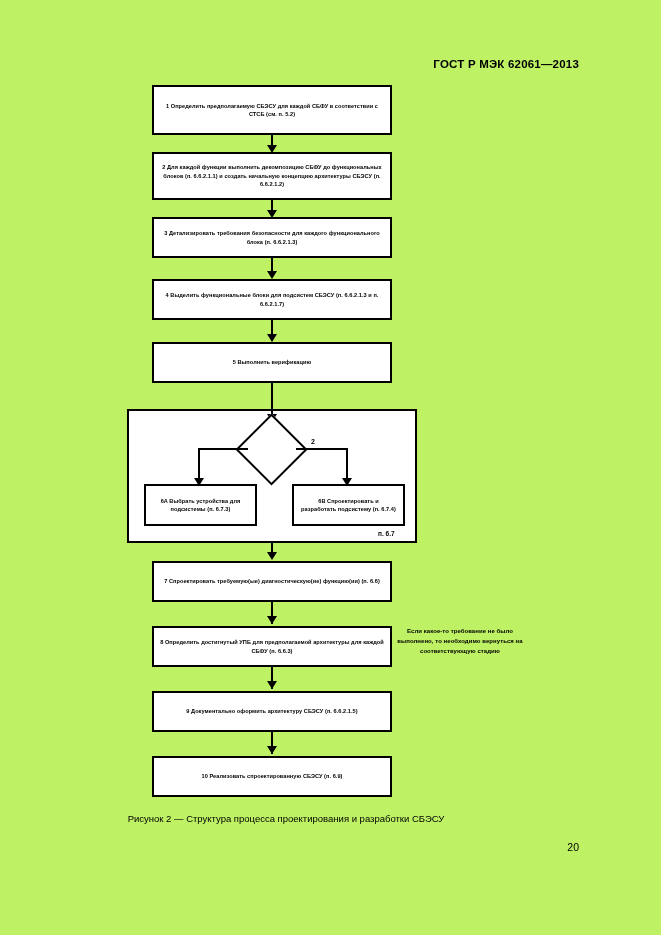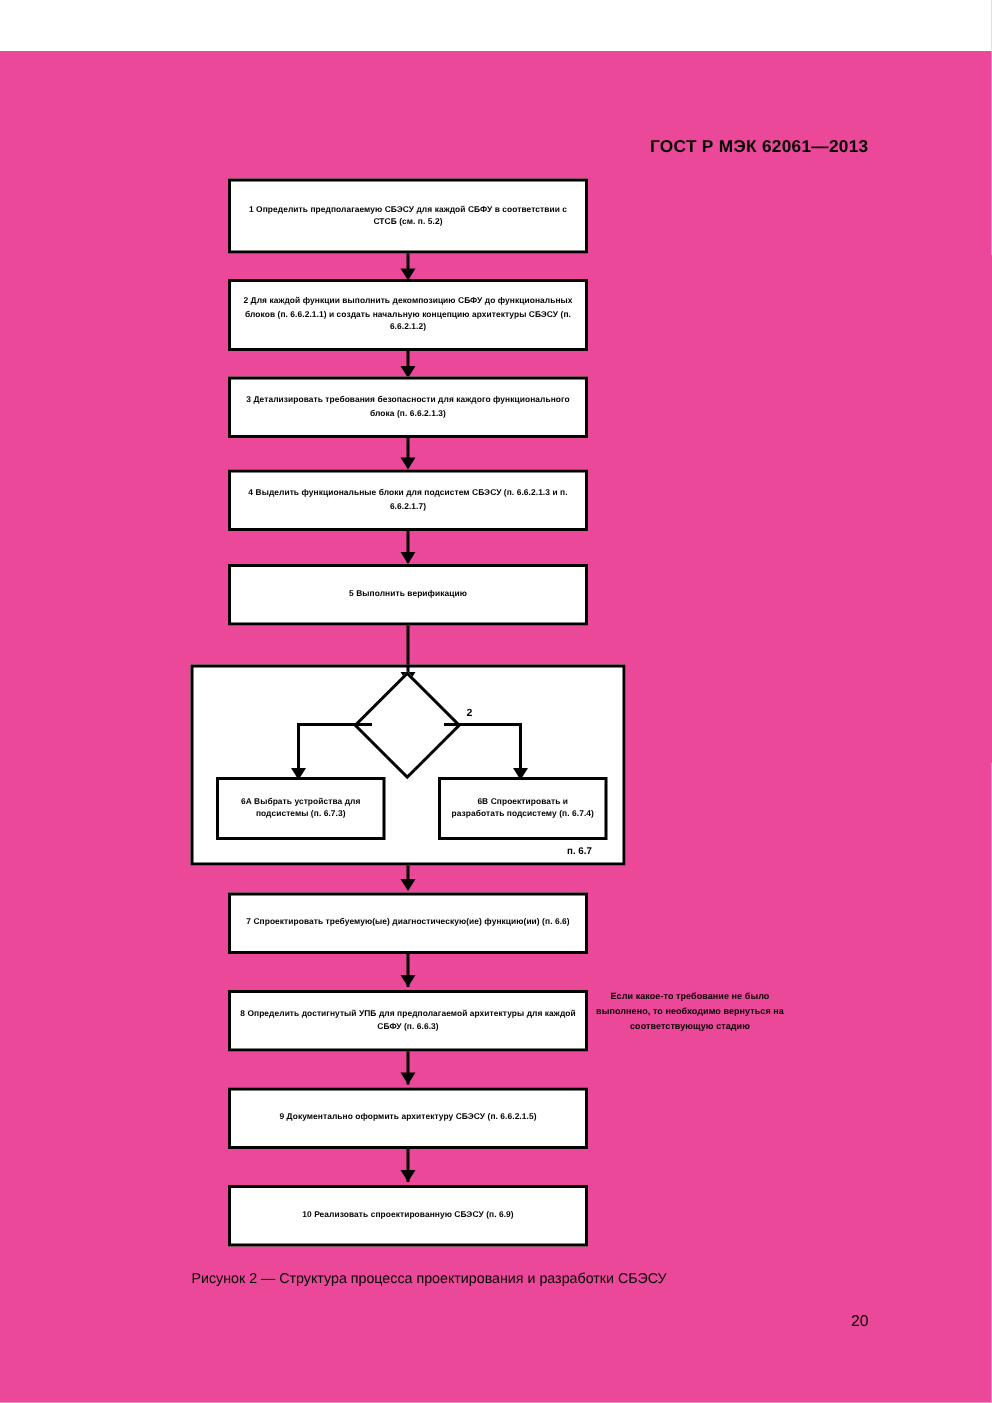--- a/index.html
+++ b/index.html
@@ -12,22 +12,21 @@
     height: 935px;
     position: relative;
     font-family: "Liberation Sans", sans-serif;
     color: #000000;
     overflow: hidden;
   }
 
   .page {
     position: absolute;
     inset: 0;
-    background: #ec4899;
-    margin-top: 34px;
+    background: #bef264;
   }
 
   
   .doc-header {
     position: absolute;
     top: 58px;
     right: 82px;
     font-size: 11.5px;
     font-weight: bold;
     letter-spacing: 0.2px;

